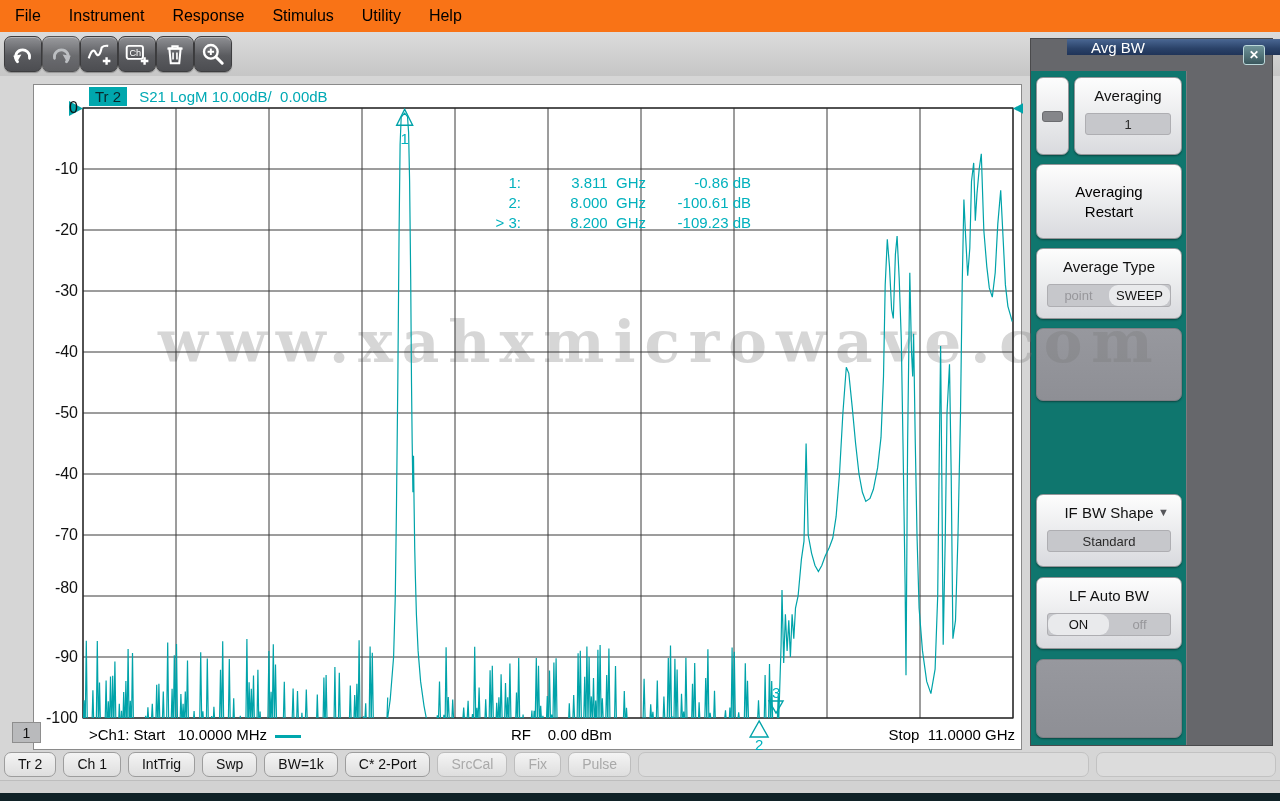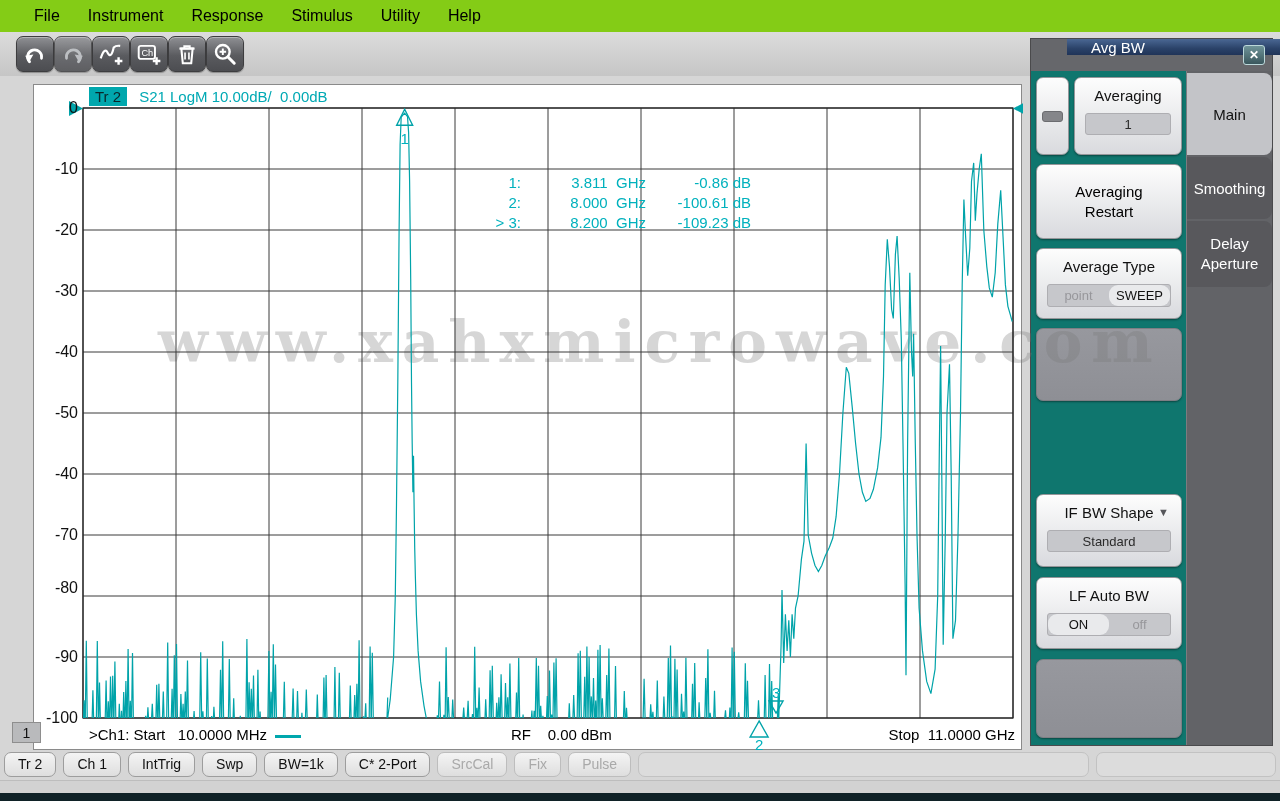--- a/index.html
+++ b/index.html
@@ -1,25 +1,25 @@
 <!DOCTYPE html>
 <html><head>
 <meta charset="utf-8">
 <style>
   * { margin:0; padding:0; box-sizing:border-box; }
   html,body { width:1280px; height:801px; overflow:hidden;
     font-family:"Liberation Sans", sans-serif; background:#d6d6d6; }
   
   #menu-bar { position:absolute; left:0; top:0; width:1280px; height:32px;
-    background:#84cc16; display:flex; align-items:center; padding-left:22px; gap:4px; }
+    background:#f97316; display:flex; align-items:center; padding-left:3px; gap:4px; }
   .menu-item { font-size:16px; color:#000; padding:4px 12px; cursor:default; }
   
   #toolbar { position:absolute; left:0; top:32px; width:1280px; height:44px;
     background:linear-gradient(#dcdcdc,#c6c6c6); display:flex; align-items:center;
-    padding-left:16px; gap:0; }
+    padding-left:4px; gap:0; }
   .tool-btn { width:38px; height:36px; border-radius:7px;
     background:linear-gradient(#8f9094,#5a5b5f 55%,#4c4d51);
     border:1px solid #3d3d3f; box-shadow:inset 0 1px 0 rgba(255,255,255,.35), 0 1px 1px rgba(0,0,0,.3);
     display:flex; align-items:center; justify-content:center; }
   .tool-btn svg { width:26px; height:26px; }
   
   #plot-client { position:absolute; left:33px; top:84px; width:989px; height:666px;
     background:#ffffff; border:1px solid #8a8a8a; }
   #trace-header { position:absolute; left:55px; top:2px; display:flex; align-items:center;
     gap:12px; z-index:9; }
@@ -260,25 +260,20 @@
       </div>
       <div class="panel-btn" style="top:506px; height:72px;">
         <div class="pb-label">LF Auto BW</div>
         <div class="pb-seg">
           <span class="seg-on">ON</span>
           <span class="seg-off">off</span>
         </div>
       </div>
       <div class="panel-btn empty" style="top:588px; height:79px;"></div>
     </div>
-    <div id="tab-col">
-        <div class="tab active" style="height: 82px; margin-top: 2px;">Main</div>
-        <div class="tab inactive" style="height: 62px;">Smoothing</div>
-        <div class="tab inactive" style="height: 66px; white-space: normal; line-height: 20px; padding: 0px 8px;">Delay Aperture</div>
-      </div>
   </div>
 </div>
 
 <div id="status-bar">
     <div class="status-btn">Tr 2</div>
     <div class="status-btn">Ch 1</div>
     <div class="status-btn">IntTrig</div>
     <div class="status-btn">Swp</div>
     <div class="status-btn">BW=1k</div>
     <div class="status-btn">C* 2-Port</div>

